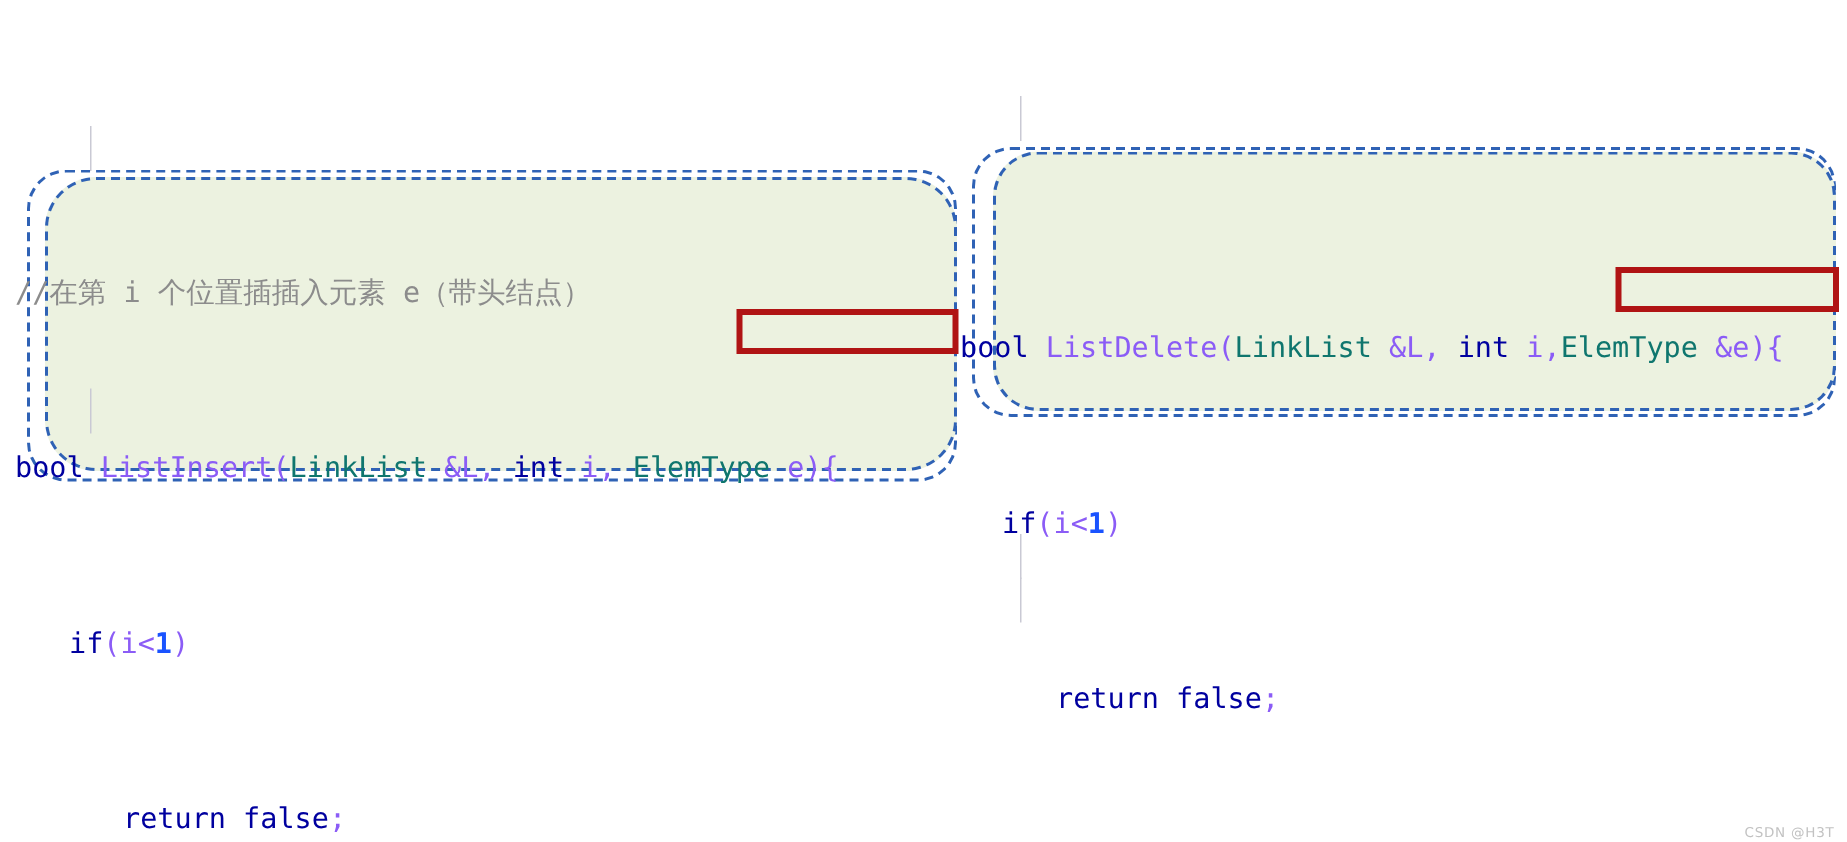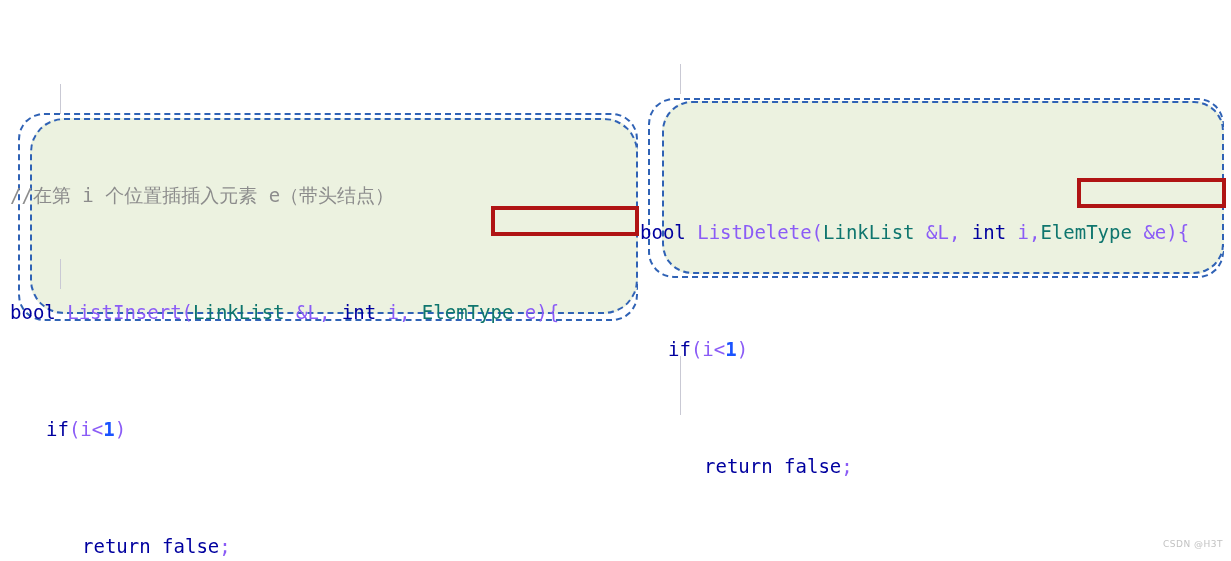--- a/index.html
+++ b/index.html
@@ -66,21 +66,21 @@
     position: absolute;
     border: 4px solid #b01414;
     box-sizing: border-box;
     pointer-events: none;
   }
 
   
   #watermark {
     position: absolute;
     right: 8px;
-    bottom: 12px;
+    bottom: 0;
     font-family: "DejaVu Sans", "Liberation Sans", sans-serif;
     font-size: 9px;
     color: #c2c2c2;
     letter-spacing: 0.5px;
   }
 </style>
 </head>
 <body>
 
 <div class="callout ghost" style="left:18px; top:113px; width:620px; height:208px;"></div>

